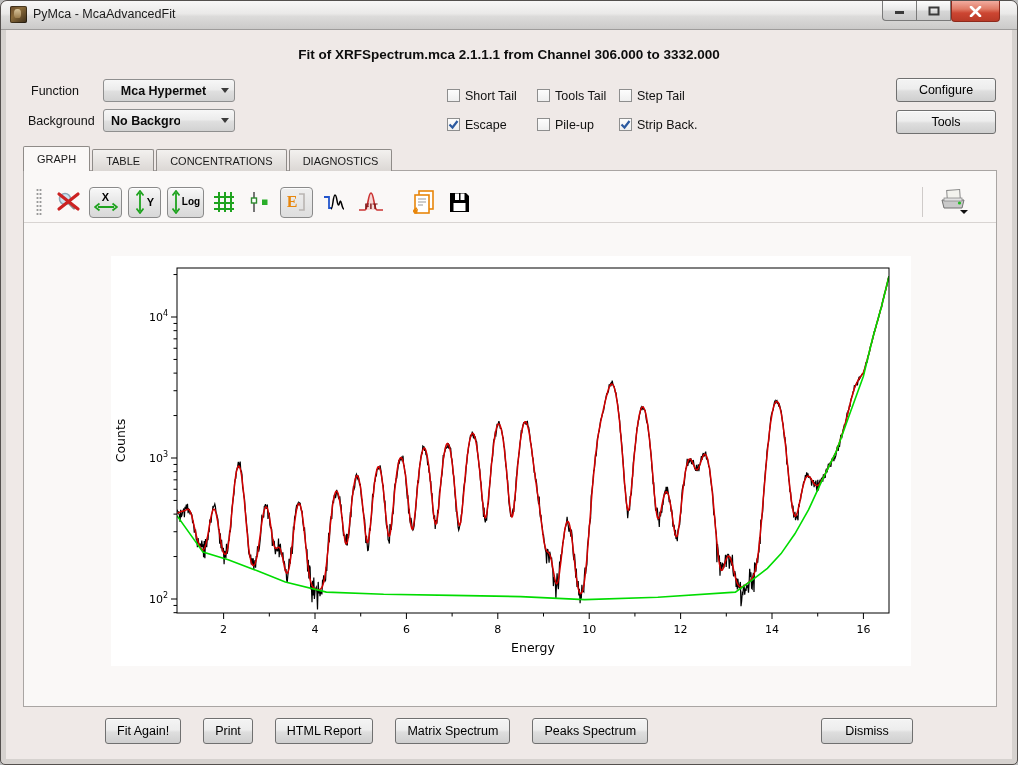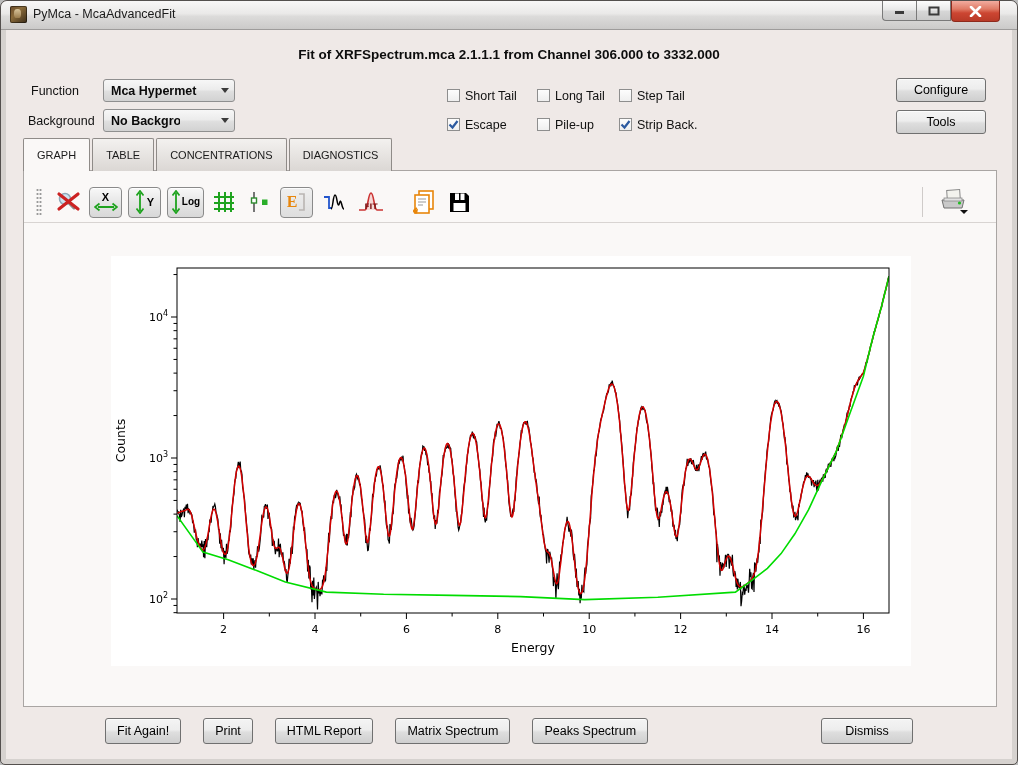--- a/index.html
+++ b/index.html
@@ -10,34 +10,34 @@
   .app-icon::after{content:"";position:absolute;left:4px;top:3px;width:7px;height:9px;border-radius:45% 45% 40% 40%;background:linear-gradient(#d8c49a,#9a7c4d);}
   .title-text{position:absolute;left:32px;top:0;line-height:27px;font-size:12.5px;color:#1a1a1a;}
   .winbtns{position:absolute;right:17px;top:0;display:flex;}
   .winbtn{height:20px;border:1px solid #7A7A7A;border-top:none;box-sizing:border-box;background:linear-gradient(#FDFDFD,#E9E9E9 45%,#D6D6D6 55%,#C9C9C9);display:flex;align-items:center;justify-content:center;cursor:default;}
   .winbtn.min{width:34px;border-radius:0 0 0 4px;border-right:none;}
   .winbtn.max{width:35px;}
   .winbtn.close{width:49px;height:21px;border-radius:0 0 4px 4px;border-color:#8E2A1C;background:linear-gradient(#F2AC9F,#E07B66 40%,#CC4632 60%,#B83A27);}
   .client{position:absolute;left:5px;top:29px;right:5px;bottom:5px;background:#EFE9E7;}
   .hdr-title{position:absolute;left:0;right:0;top:46px;text-align:center;font-size:13.5px;font-weight:bold;color:#0d0d0d;}
   .lbl{position:absolute;font-size:12.5px;color:#111;}
-  .combo{position:absolute;width:132px;height:23px;border:1px solid #8F8F8F;border-radius:3px;background:linear-gradient(#F7F7F7,#ECECEC 45%,#DFDFDF 55%,#D2D2D2);box-sizing:border-box;display:flex;align-items:center;font-size:12.5px;}
+  .combo{position:absolute;width:132px;height:23px;border:1px solid #8F8F8F;border-radius:3px;background:linear-gradient(#F7F7F7,#ECECEC 45%,#DFDFDF 55%,#D2D2D2);box-sizing:border-box;display:flex;align-items:center;font-size:12.5px;text-align:center;}
   .combo .cv{flex:1;padding-left:7px;font-weight:bold;color:#0a0a0a;white-space:nowrap;overflow:hidden;}
   .combo .arr{width:18px;display:flex;align-items:center;justify-content:center;}
   .tri-down{width:0;height:0;border-left:4px solid transparent;border-right:4px solid transparent;border-top:5px solid #3a3a3a;}
   .btn{border:1px solid #707070;border-radius:3px;background:linear-gradient(#F4F4F4,#EDEDED 45%,#DEDEDE 55%,#CFCFCF);font-family:"Liberation Sans",sans-serif;font-size:12.5px;color:#000;box-shadow:inset 0 1px 0 rgba(255,255,255,.7);cursor:default;}
-  .cfgbtn{position:absolute;width:90px;height:24px;}
+  .cfgbtn{position:absolute;width:100px;height:24px;}
   .cbgrid{position:absolute;left:446px;top:80px;display:grid;grid-template-columns:90px 82px 120px;grid-auto-rows:29px;align-items:center;}
   .cb{display:flex;align-items:center;gap:5px;cursor:default;}
   .cb-box{width:13px;height:13px;border:1px solid #8E8E8E;background:linear-gradient(#FDFDFD,#EFEFEF);box-sizing:border-box;display:flex;align-items:center;justify-content:center;}
   .cb-box svg{display:none;}
   .cb-box.checked svg{display:block;}
   .cb-label{font-size:12.5px;color:#111;}
   .tabbar{position:absolute;left:22px;top:146px;height:24px;display:flex;align-items:flex-end;gap:2px;z-index:3;}
-  .tab{height:22px;padding:16px 13px;border:1px solid #8F8B88;border-bottom:none;border-radius:2px 2px 0 0;background:linear-gradient(#F3F1EF,#DBD7D4);font-size:11px;color:#1a1a1a;display:flex;align-items:center;box-sizing:border-box;}
+  .tab{height:22px;padding:10px 13px;border:1px solid #8F8B88;border-bottom:none;border-radius:2px 2px 0 0;background:linear-gradient(#F3F1EF,#DBD7D4);font-size:11px;color:#1a1a1a;display:flex;align-items:center;box-sizing:border-box;}
   .tab.active{height:25px;background:#FAF8F7;position:relative;z-index:4;}
   .panel{position:absolute;left:22px;top:169px;width:974px;height:537px;background:#FAF8F7;border:1px solid #A9A5A3;box-sizing:border-box;z-index:1;}
   .toolbar{position:absolute;left:23px;top:181px;width:972px;height:41px;display:flex;align-items:center;border-bottom:1px solid #D8D4D2;z-index:2;box-sizing:border-box;padding-left:12px;}
   .handle{width:6px;height:28px;margin-right:8px;background-image:radial-gradient(circle,#9a9a9a 1px,transparent 1.2px);background-size:3px 4px;}
   .tool{background:none;border:none;padding:2px;margin:0 3px;display:flex;flex-direction:column;align-items:center;justify-content:center;cursor:default;}
   .tool.framed{border:1px solid #8a8a8a;border-radius:4px;background:linear-gradient(#F8F8F8,#E6E6E6 50%,#D8D8D8);box-shadow:inset 0 1px 0 rgba(255,255,255,.8);width:33px;height:31px;box-sizing:border-box;}
   .tool.framed.active{background:linear-gradient(#EFEFEF,#DEDEDE);}
   .tl{font-weight:bold;font-size:11px;line-height:10px;color:#000;}
   .elet{font-weight:bold;font-size:16px;line-height:16px;color:#E8860B;font-family:"Liberation Serif",serif;}
   .spacer{flex:1;}
@@ -99,21 +99,21 @@
         </span>
   </div>
 
   <div class="cbgrid">
     <label class="cb">
       <span class="cb-box"></span>
       <span class="cb-label">Short Tail</span>
     </label>
     <label class="cb">
       <span class="cb-box"></span>
-      <span class="cb-label">Long Tail</span>
+      <span class="cb-label">Tools Tail</span>
     </label>
     <label class="cb">
       <span class="cb-box"></span>
       <span class="cb-label">Step Tail</span>
     </label>
     <label class="cb">
       <span class="cb-box checked">
             <svg width="11" height="11">
               <path d="M1.5 5.5 L4.5 8.5 L9.5 2" stroke="#2C5AA0" stroke-width="2.2" fill="none"></path>
             </svg>

